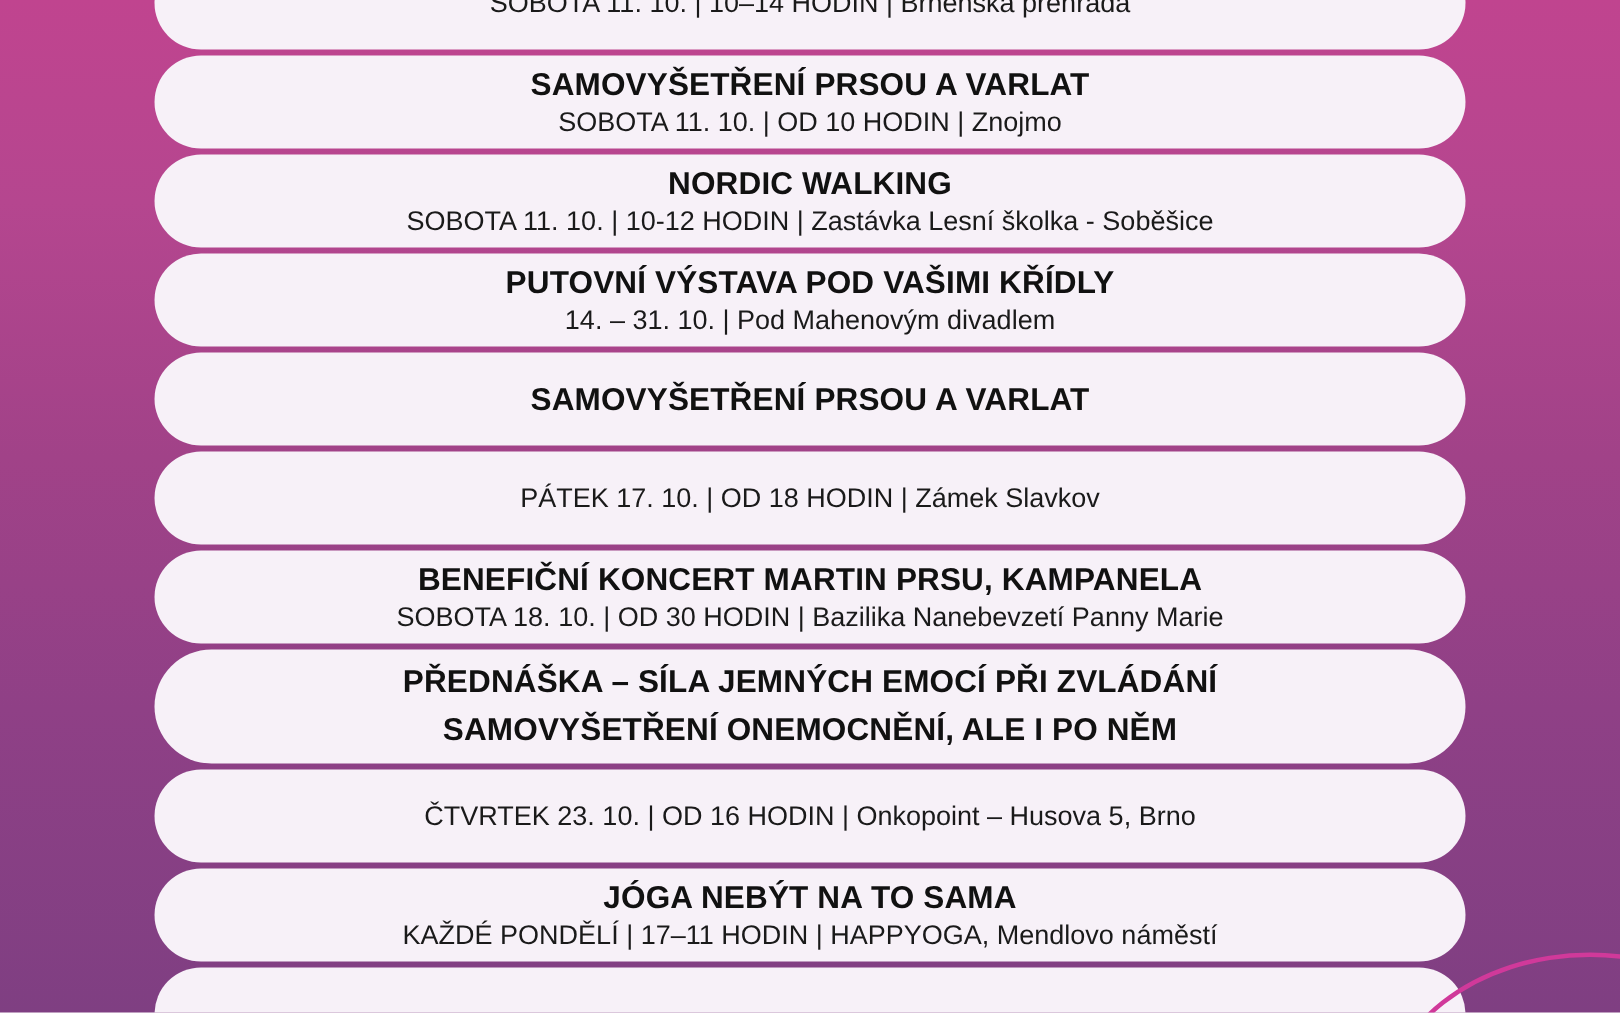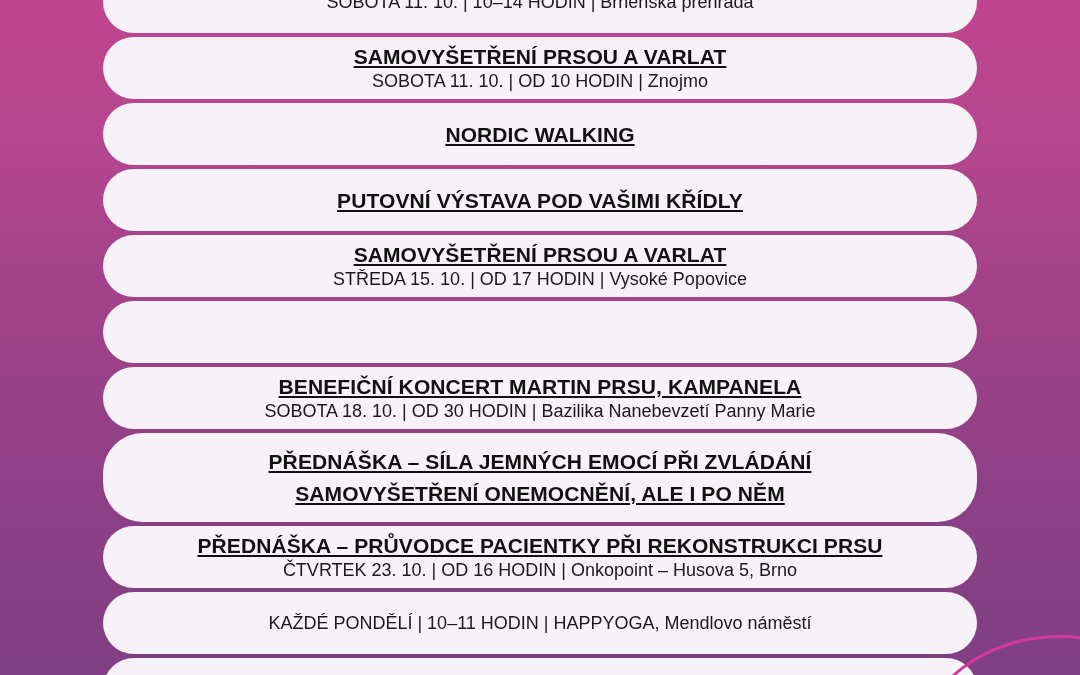--- a/index.html
+++ b/index.html
@@ -29,30 +29,29 @@
       height: 62px;
       box-sizing: border-box;
       display: flex;
       flex-direction: column;
       align-items: center;
       justify-content: center;
       text-align: center;
       color: #111;
     }
     .card.tall {
-      height: 89px;
+      height: 76px;
       border-radius: 40px;
     }
     .title {
       font-weight: bold;
       font-size: 21px;
       line-height: 25px;
       letter-spacing: 0.1px;
       white-space: nowrap;
-      text-decoration: underline;
     }
     .tall .title {
       line-height: 32px;
     }
     .subtitle {
       font-size: 18px;
       line-height: 24px;
       white-space: nowrap;
       color: #1a1a1a;
     }
@@ -77,51 +76,53 @@
     <div class="subtitle">SOBOTA 11. 10. | 10–14 HODIN | Brněnská přehrada</div>
   </div>
 
   <div class="card">
     <div class="title">SAMOVYŠETŘENÍ PRSOU A VARLAT</div>
     <div class="subtitle">SOBOTA 11. 10. | OD 10 HODIN | Znojmo</div>
   </div>
 
   <div class="card">
     <div class="title">NORDIC WALKING</div>
+    <div class="subtitle">SOBOTA 11. 10. | 10-12 HODIN | Zastávka Lesní školka - Soběšice</div>
   </div>
 
   <div class="card">
     <div class="title">PUTOVNÍ VÝSTAVA POD VAŠIMI KŘÍDLY</div>
+    <div class="subtitle">14. – 31. 10. | Pod Mahenovým divadlem</div>
   </div>
 
   <div class="card">
     <div class="title">SAMOVYŠETŘENÍ PRSOU A VARLAT</div>
-    <div class="subtitle">STŘEDA 15. 10. | OD 17 HODIN | Vysoké Popovice</div>
   </div>
 
   <div class="card">
+    <div class="subtitle">PÁTEK 17. 10. | OD 18 HODIN | Zámek Slavkov</div>
   </div>
 
   <div class="card">
     <div class="title">BENEFIČNÍ KONCERT MARTIN PRSU, KAMPANELA</div>
     <div class="subtitle">SOBOTA 18. 10. | OD 30 HODIN | Bazilika Nanebevzetí Panny Marie</div>
   </div>
 
   <div class="card tall">
     <div class="title">PŘEDNÁŠKA – SÍLA JEMNÝCH EMOCÍ PŘI ZVLÁDÁNÍ</div>
     <div class="title">SAMOVYŠETŘENÍ ONEMOCNĚNÍ, ALE I PO NĚM</div>
   </div>
 
   <div class="card">
-    <div class="title">PŘEDNÁŠKA – PRŮVODCE PACIENTKY PŘI REKONSTRUKCI PRSU</div>
     <div class="subtitle">ČTVRTEK 23. 10. | OD 16 HODIN | Onkopoint – Husova 5, Brno</div>
   </div>
 
   <div class="card">
-    <div class="subtitle">KAŽDÉ PONDĚLÍ | 10–11 HODIN | HAPPYOGA, Mendlovo náměstí</div>
+    <div class="title">JÓGA NEBÝT NA TO SAMA</div>
+    <div class="subtitle">KAŽDÉ PONDĚLÍ | 17–11 HODIN | HAPPYOGA, Mendlovo náměstí</div>
   </div>
 
   <div class="card">
 
     <div class="subtitle"></div>
   </div>
 
 </div>
 
 <div class="arc"></div>

